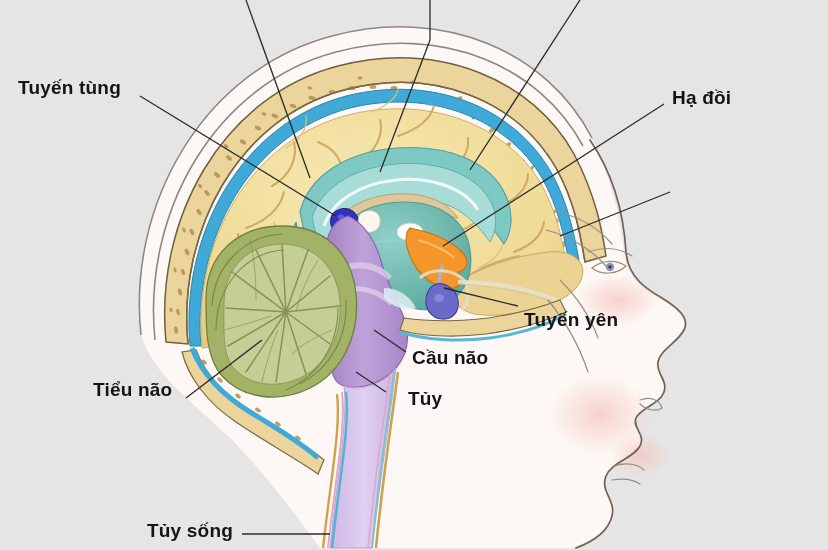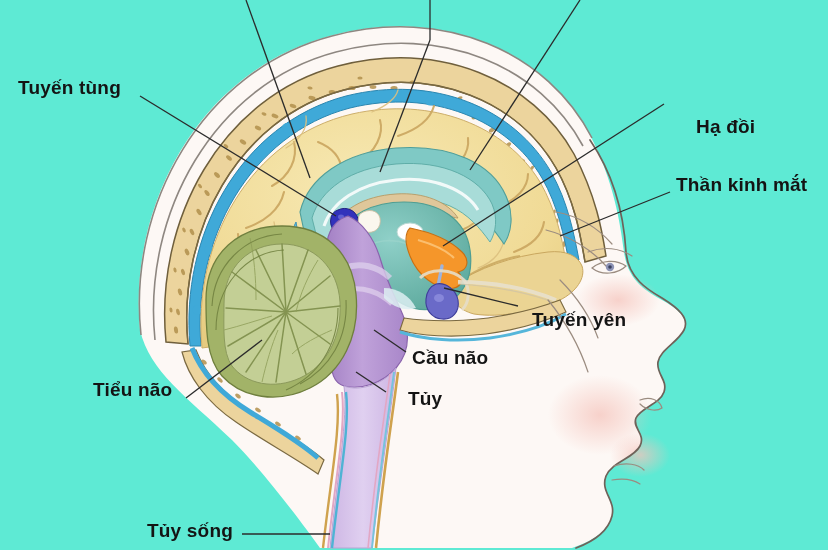--- a/index.html
+++ b/index.html
@@ -5,44 +5,44 @@
   html, body {
     margin: 0;
     padding: 0;
     background: #ffffff;
   }
   #stage {
     position: relative;
     width: 828px;
     height: 550px;
     overflow: hidden;
-    background: #5eead4;
+    background: #e5e5e5;
     font-family: "Liberation Sans", sans-serif;
   }
   #art {
     position: absolute;
     left: 0;
     top: 0;
     width: 828px;
     height: 550px;
   }
   .label {
     position: absolute;
     font-family: "Liberation Sans", sans-serif;
     font-weight: bold;
     font-size: 19px;
     color: #141414;
     white-space: nowrap;
     letter-spacing: 0.2px;
     line-height: 1;
   }
   .lbl-pineal   { left: 18px;  top: 78px; }
-  .lbl-hypo     { left: 696px; top: 88px; margin-top: 29px; }
+  .lbl-hypo     { left: 672px; top: 88px; }
   .lbl-optic    { left: 676px; top: 175px; }
-  .lbl-pituit   { left: 524px; top: 310px; margin-left: 8px; }
+  .lbl-pituit   { left: 524px; top: 310px; }
   .lbl-pons     { left: 412px; top: 348px; text-align: center; }
   .lbl-medulla  { left: 408px; top: 389px; }
   .lbl-cerebel  { left: 93px;  top: 380px; }
   .lbl-spinal   { left: 147px; top: 521px; text-align: right; }
 </style>
 </head>
 <body>
 
 <div id="stage">
 
@@ -419,20 +419,19 @@
       <line x1="386" y1="392" x2="356" y2="372"></line>
 
       <line x1="186" y1="398" x2="262" y2="340"></line>
 
       <line x1="242" y1="534" x2="330" y2="534"></line>
     </g>
   </svg>
 
   <div class="label lbl-pineal">Tuyến tùng</div>
   <div class="label lbl-hypo">Hạ đồi</div>
-  <div class="label lbl-optic">Thần kinh mắt</div>
   <div class="label lbl-pituit">Tuyến yên</div>
   <div class="label lbl-pons">Cầu não</div>
   <div class="label lbl-medulla">Tủy</div>
   <div class="label lbl-cerebel">Tiểu não</div>
   <div class="label lbl-spinal">Tủy sống</div>
 
 </div>
 
 </body></html>

